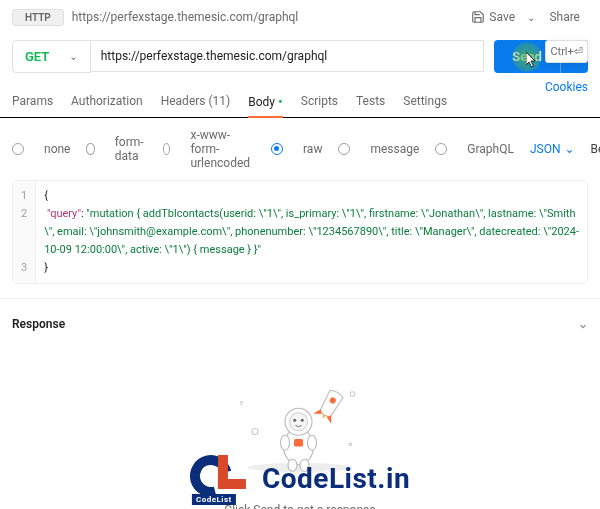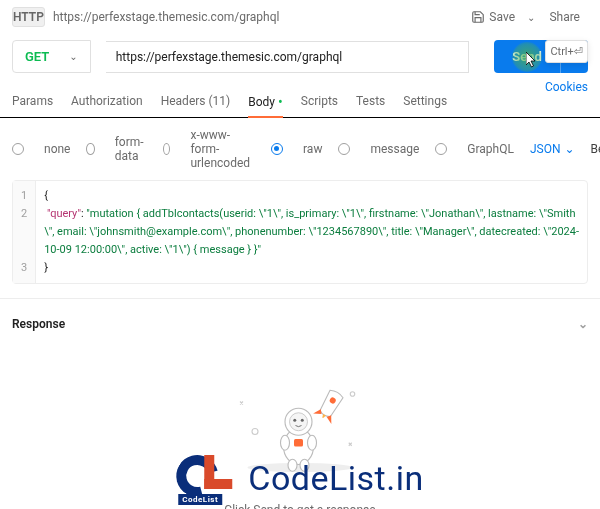--- a/index.html
+++ b/index.html
@@ -1,28 +1,28 @@
 <!DOCTYPE html>
 <html><head>
 <meta charset="utf-8">
 <style>
 * { margin: 0; padding: 0; box-sizing: border-box; font-family: -apple-system, BlinkMacSystemFont, "Segoe UI", Roboto, sans-serif; }
 body { width: 600px; height: 509px; background: #fff; font-size: 12px; color: #212121; position: relative; overflow: hidden; }
 
 
 .topbar { display: flex; align-items: center; padding: 6px 12px; gap: 8px; }
-.http-badge { background: #f0f0f0; border: 1px solid #e0e0e0; border-radius: 3px; padding: 2px 0; font-size: 12px; color: #666; font-weight: 600; }
+.http-badge { background: #f0f0f0; border: 1px solid #e0e0e0; border-radius: 3px; padding: 2px 12px; font-size: 10px; color: #666; font-weight: 600; }
 .breadcrumb-url { font-size: 12px; color: #6b6b6b; flex: 1; }
 .top-actions { display: flex; align-items: center; gap: 6px; }
 .save-btn { display: flex; align-items: center; gap: 4px; color: #6b6b6b; cursor: pointer; padding: 4px 6px; }
 .share-btn { color: #6b6b6b; cursor: pointer; padding: 4px 8px; }
 .chevron-down { font-size: 10px; color: #6b6b6b; }
 
 
-.request-row { display: flex; align-items: flex-end; padding: 6px 12px; gap: 15px; }
+.request-row { display: flex; align-items: flex-start; padding: 6px 12px; gap: 0; }
 .method-select { border: 1px solid #e0e0e0; border-radius: 4px 0 0 4px; padding: 8px 12px; display: flex; align-items: center; gap: 20px; background: #fff; }
 .method-text { color: #0cbb52; font-weight: 600; font-size: 13px; }
 .url-input { flex: 1; border: 1px solid #e0e0e0; border-left: none; padding: 8px 10px; font-size: 12px; color: #212121; outline: none; }
 .send-wrap { display: flex; margin-left: 10px; position: relative; }
 .send-btn { background: #097bed; color: #fff; border: none; padding: 9px 18px; border-radius: 4px 0 0 4px; font-weight: 600; font-size: 13px; cursor: pointer; position: relative; }
 .send-drop { background: #097bed; border: none; border-left: 1px solid rgba(255,255,255,0.3); color: #fff; padding: 9px 8px; border-radius: 0 4px 4px 0; cursor: pointer; }
 .cursor-highlight { position: absolute; top: 50%; left: 50%; transform: translate(-50%, -50%); width: 30px; height: 30px; background: radial-gradient(circle, rgba(76,175,80,0.8) 0%, rgba(76,175,80,0.4) 60%, transparent 80%); border-radius: 50%; pointer-events: none; }
 .send-hint { position: absolute; top: 40px; right: 12px; background: #fff; border: 1px solid #e0e0e0; border-radius: 3px; padding: 4px 4px; font-size: 11px; color: #6b6b6b; box-shadow: 0 2px 6px rgba(0,0,0,0.1); white-space: nowrap; }
 .cookies-btn { position: absolute; right: 12px; top: 80px; color: #097bed; font-size: 12px; }
 
@@ -58,21 +58,21 @@
 .illus { width: 150px; height: 110px; }
 .response-hint { color: #6b6b6b; font-size: 12px; margin-top: 24px; }
 
 
 .watermark { position: absolute; bottom: 8px; left: 50%; transform: translateX(-50%); display: flex; align-items: center; gap: 4px; }
 .wm-logo { width: 68px; height: 46px; position: relative; }
 .wm-c { position: absolute; left: 0; top: 0; width: 42px; height: 42px; border: 10px solid #0a2e7a; border-right-color: transparent; border-radius: 50%; transform: rotate(30deg); }
 .wm-l { position: absolute; left: 28px; top: 0; width: 10px; height: 34px; background: #d94a2b; }
 .wm-l::after { content: ""; position: absolute; bottom: 0; left: 0; width: 28px; height: 10px; background: #d94a2b; }
 .wm-sub { position: absolute; bottom: -4px; left: 2px; font-size: 8px; color: #fff; background: #0a2e7a; padding: 1px 4px; font-weight: 700; letter-spacing: 0.5px; }
-.wm-text { font-size: 34px; font-weight: 400; color: #0a2e7a; letter-spacing: 0.5px; }
+.wm-text { font-size: 28px; font-weight: 700; color: #0a2e7a; letter-spacing: 0.5px; }
 
 svg { display: block; }
 </style>
 </head>
 <body>
 
 <div class="topbar">
   <span class="http-badge">HTTP</span>
   <span class="breadcrumb-url">https://perfexstage.themesic.com/graphql</span>
   <div class="top-actions">

